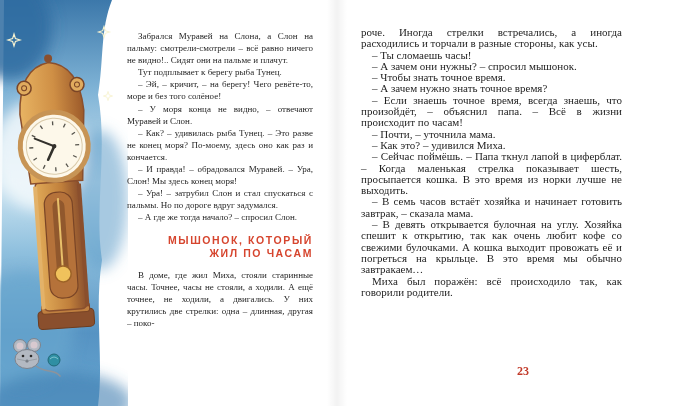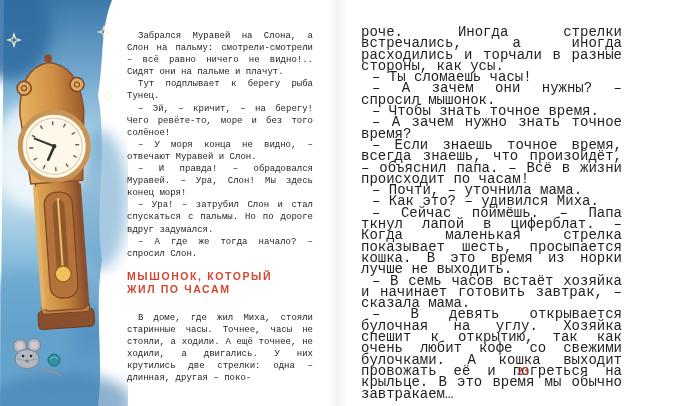--- a/index.html
+++ b/index.html
@@ -18,33 +18,33 @@
   }
   .illustration {
     position: absolute; left: 0; top: 0; width: 128px; height: 406px;
   }
   .left-col {
     position: absolute; left: 127px; top: 30px; width: 186px;
     font-size: 9px; line-height: 12.1px; text-align: justify;
   }
   .right-col {
     position: absolute; left: 361px; top: 27px; width: 261px;
-    font-size: 14px; line-height: 11.3px; text-align: justify;
-  }
-  p.story { margin: 0; text-indent: 11px; font-family: Liberation Mono, monospace; }
+    font-size: 11px; line-height: 11.3px; text-align: justify;
+  }
+  p.story { margin: 0; text-indent: 11px; }
   p.no-indent { text-indent: 0; }
   .heading {
-    text-align: left;
+    text-align: right;
     color: #d6452e;
     font-family: "Liberation Sans", sans-serif;
     font-weight: bold;
     font-size: 10.5px;
     letter-spacing: 1.6px;
     line-height: 13.5px;
-    margin: 10px 0 15px 0;
+    margin: 10px 0 8px 0;
     text-indent: 0;
   }
   .page-number {
     position: absolute; left: 509px; top: 364px; width: 28px;
     text-align: center;
     color: #c23b2a;
     font-family: "Liberation Serif", serif;
     font-weight: bold;
     font-size: 12px;
   }
@@ -163,20 +163,21 @@
     </svg>
   </div>
 
   <div class="gutter"></div>
 
   <div class="left-col">
     <p class="story">Забрался Муравей на Слона, а Слон на пальму: смотрели-смотрели – всё равно ничего не видно!.. Сидят они на пальме и плачут.</p>
     <p class="story">Тут подплывает к берегу рыба Тунец.</p>
     <p class="story">– Эй, – кричит, – на берегу! Чего ревёте-то, море и без того солёное!</p>
     <p class="story">– У моря конца не видно, – отвечают Муравей и Слон.</p>
+    <p class="story">– Как? – удивилась рыба Тунец. – Это разве не конец моря? По-моему, здесь оно как раз и кончается.</p>
     <p class="story">– И правда! – обрадовался Муравей. – Ура, Слон! Мы здесь конец моря!</p>
     <p class="story">– Ура! – затрубил Слон и стал спускаться с пальмы. Но по дороге вдруг задумался.</p>
     <p class="story">– А где же тогда начало? – спросил Слон.</p>
 
     <div class="heading">
       <div>МЫШОНОК, КОТОРЫЙ</div>
       <div>ЖИЛ ПО ЧАСАМ</div>
     </div>
 
     <p class="story">В доме, где жил Миха, стояли старинные часы. Точнее, часы не стояли, а ходили. А ещё точнее, не ходили, а двигались. У них крутились две стрелки: одна – длинная, другая – поко-</p>
@@ -187,17 +188,18 @@
     <p class="story">– Ты сломаешь часы!</p>
     <p class="story">– А зачем они нужны? – спросил мышонок.</p>
     <p class="story">– Чтобы знать точное время.</p>
     <p class="story">– А зачем нужно знать точное время?</p>
     <p class="story">– Если знаешь точное время, всегда знаешь, что произойдёт, – объяснил папа. – Всё в жизни происходит по часам!</p>
     <p class="story">– Почти, – уточнила мама.</p>
     <p class="story">– Как это? – удивился Миха.</p>
     <p class="story">– Сейчас поймёшь. – Папа ткнул лапой в циферблат. – Когда маленькая стрелка показывает шесть, просыпается кошка. В это время из норки лучше не выходить.</p>
     <p class="story">– В семь часов встаёт хозяйка и начинает готовить завтрак, – сказала мама.</p>
     <p class="story">– В девять открывается булочная на углу. Хозяйка спешит к открытию, так как очень любит кофе со свежими булочками. А кошка выходит провожать её и погреться на крыльце. В это время мы обычно завтракаем…</p>
+    <p class="story">Миха был поражён: всё происходило так, как говорили родители.</p>
   </div>
 
   <div class="page-number">23</div>
 
 </div>
 
 </body></html>

